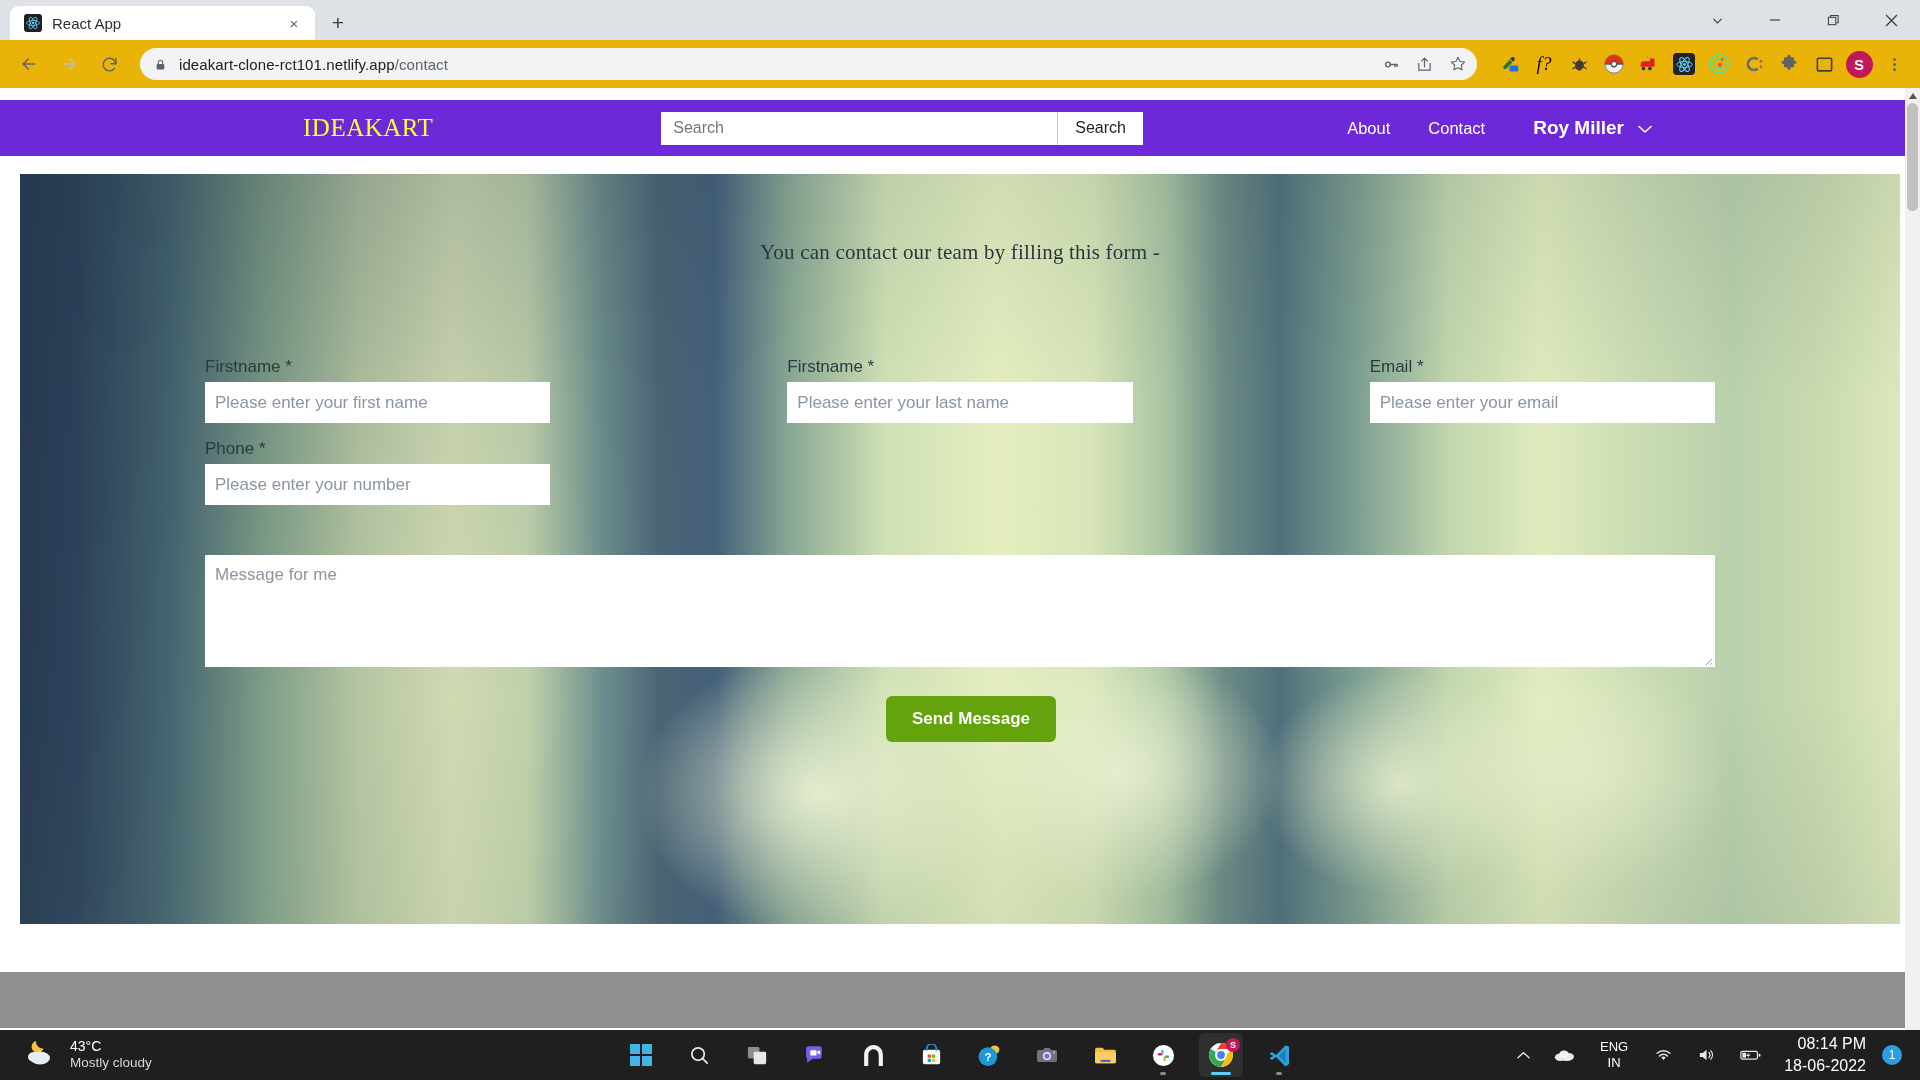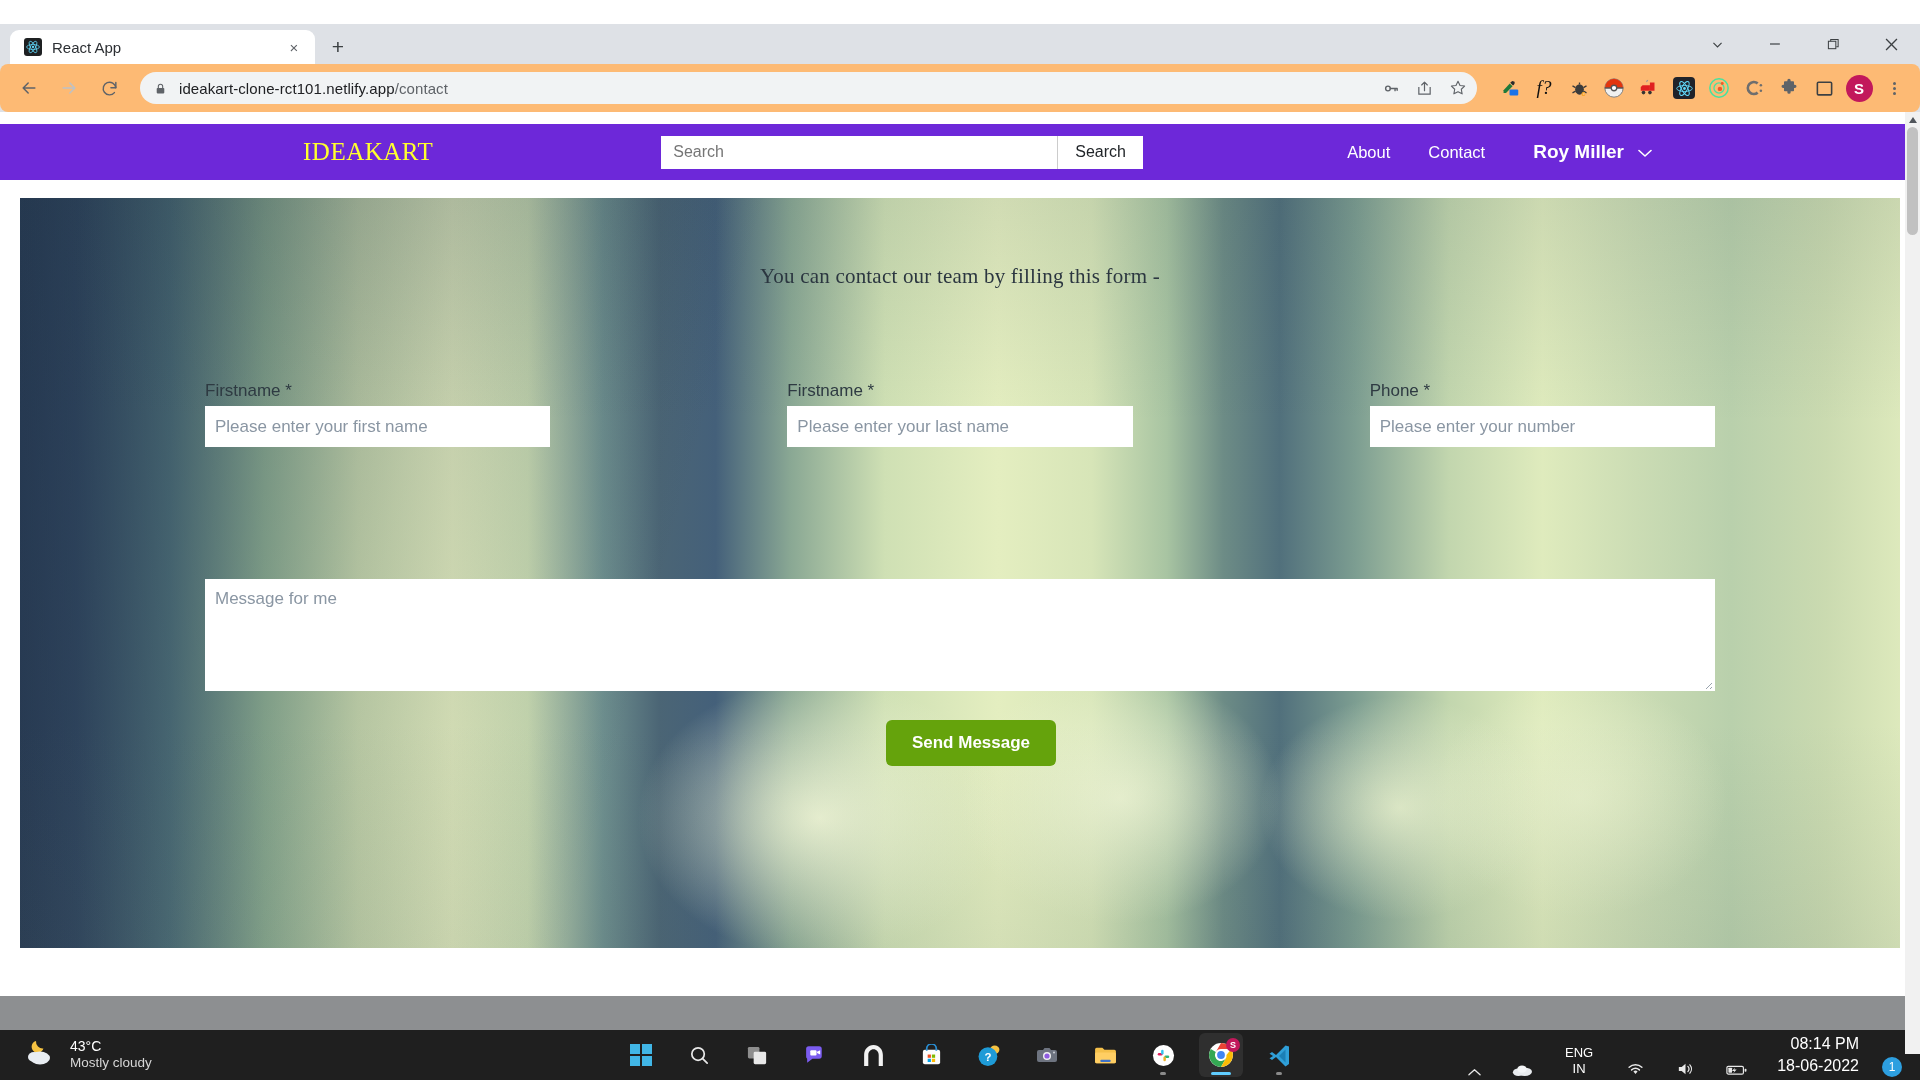--- a/index.html
+++ b/index.html
@@ -6,21 +6,21 @@
   html, body {
     width: 1920px; height: 1080px;
     overflow: hidden;
     font-family: "Liberation Sans", sans-serif;
     background: #fff;
   }
 
   
   .browser { width: 1920px; height: 1030px; background: #dee1e6; position: relative; }
 
-  .tabstrip { height: 40px; display: flex; align-items: flex-end; padding-left: 10px; position: relative; margin-top: 24px; }
+  .tabstrip { height: 40px; display: flex; align-items: flex-end; padding-left: 10px; position: relative; }
   .tab {
     width: 305px; height: 34px; background: #fff;
     border-radius: 9px 9px 0 0;
     display: flex; align-items: center; padding: 0 10px 0 14px;
     position: relative;
   }
   .tab-favicon {
     width: 18px; height: 18px; border-radius: 3px;
     background: #1e2022; flex: none;
     display: flex; align-items: center; justify-content: center;
@@ -31,21 +31,21 @@
     color: #5f6368; font-size: 15px; border-radius: 50%; }
   .newtab {
     width: 34px; height: 34px; margin-left: 6px; margin-bottom: 0;
     display: flex; align-items: center; justify-content: center;
     color: #3c4043; font-size: 21px; border-radius: 50%;
   }
   .wincontrols { position: absolute; right: 0; top: 0; height: 40px; display: flex; align-items: center; }
   .wc-btn { width: 58px; height: 40px; display: flex; align-items: center; justify-content: center;
     color: #3c4043; }
 
-  .toolbar { height: 48px; background: #fdba74; display: flex; align-items: center; padding: 0 12px; border-radius: 8px; }
+  .toolbar { height: 48px; background: #eab308; display: flex; align-items: center; padding: 0 12px; }
   .nav-btn { width: 34px; height: 34px; margin-right: 6px; display: flex; align-items: center;
     justify-content: center; color: #5f6368; border-radius: 50%; }
   .nav-btn.disabled { color: #bdc1c6; }
   .omnibox {
     flex: 1; height: 32px; background: #f1f3f4; border-radius: 16px;
     display: flex; align-items: center; padding: 0 14px; margin: 0 8px;
     position: relative;
   }
   .lock-icon { margin-right: 12px; color: #5f6368; display: flex; align-items: center; }
   .url { font-size: 15px; color: #202124; white-space: nowrap; letter-spacing: 0.1px; }
@@ -178,21 +178,21 @@
   .weather-temp { font-size: 14px; color: #fff; }
   .weather-desc { font-size: 13.5px; color: #d6d6d6; }
   .tb-center { position: absolute; left: 50%; transform: translateX(-50%);
     display: flex; align-items: center; gap: 14px; }
   .tb-app { width: 44px; height: 44px; border-radius: 6px; display: flex;
     align-items: center; justify-content: center; position: relative; }
   .tb-app.active { background: #2f2f2f; }
   .tb-app .ind { position: absolute; bottom: 2px; left: 50%; transform: translateX(-50%);
     width: 6px; height: 3px; border-radius: 2px; background: #8a8a8a; }
   .tb-app.active .ind { width: 20px; background: #60cdff; }
-  .tray { position: absolute; right: 18px; display: flex; align-items: flex-end; gap: 11px; }
+  .tray { position: absolute; right: 18px; display: flex; align-items: center; gap: 4px; }
   .tray-ico { padding: 0 10px; display: flex; align-items: center; color: #fff; }
   .lang { text-align: center; font-size: 13px; line-height: 1.2; padding: 0 12px; color:#fff; }
   .clock { text-align: right; font-size: 16px; line-height: 1.35; padding: 0 12px 0 8px; color: #fff; }
   .notif-badge { width: 20px; height: 20px; border-radius: 50%; background: #2d9fe0;
     display: flex; align-items: center; justify-content: center; font-size: 12px; color: #fff; }
 </style>
 </head>
 <body>
 
 <div class="browser">
@@ -396,20 +396,24 @@
         <div class="form-grid">
           <div class="field">
             <label>Firstname *</label>
             <input type="text" placeholder="Please enter your first name" style="">
           </div>
           <div class="field">
             <label>Firstname *</label>
             <input type="text" placeholder="Please enter your last name" style="">
           </div>
           <div class="field">
+            <label>Email *</label>
+            <input type="text" placeholder="Please enter your email" style="">
+          </div>
+          <div class="field">
             <label>Phone *</label>
             <input type="text" placeholder="Please enter your number" style="">
           </div>
         </div>
 
         <div class="msg-wrap">
           <textarea placeholder="Message for me" style=""></textarea>
           <span class="resize-grip">
             <svg width="12" height="12" viewBox="0 0 12 12">
               <path d="M11 5L5 11M11 9l-2 2" stroke="#9aa4ae" stroke-width="1" fill="none"></path>

